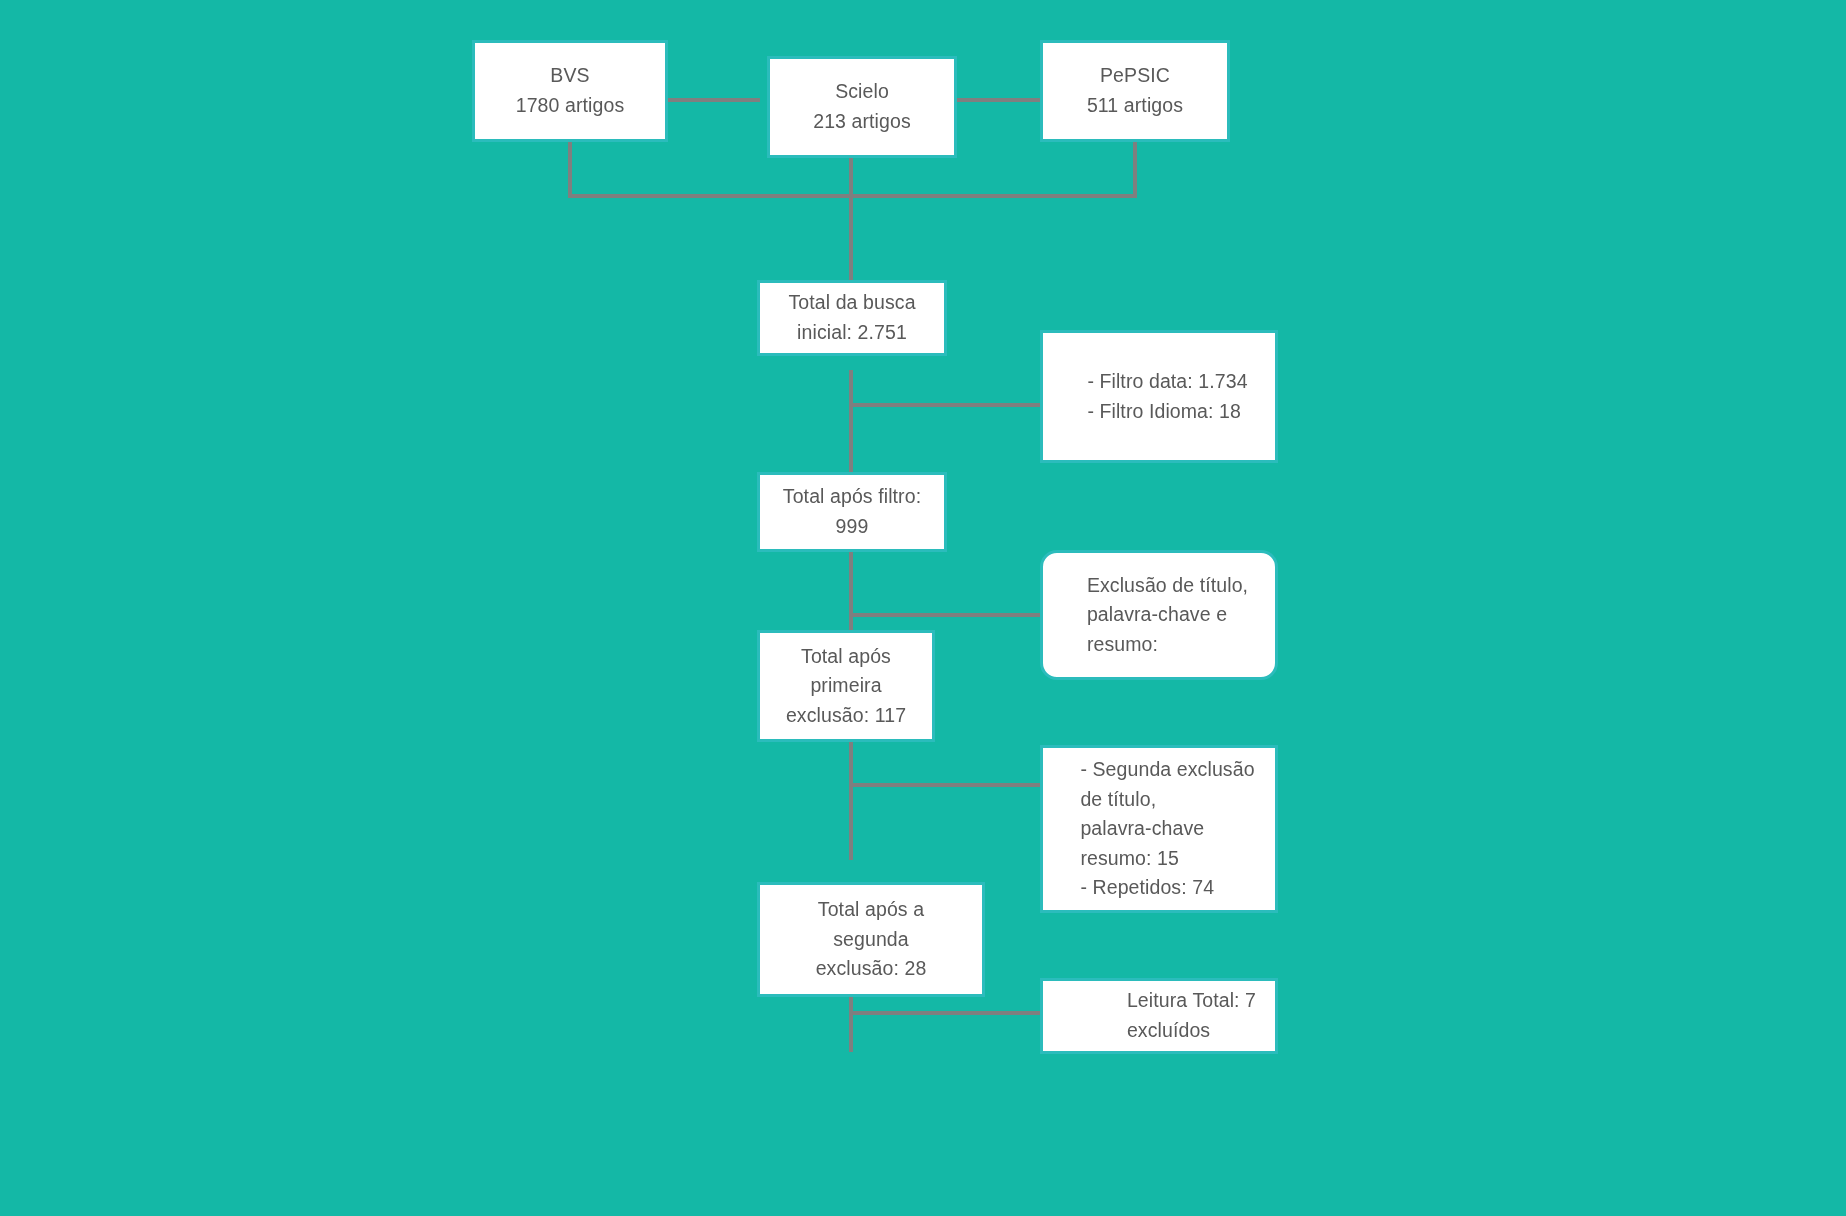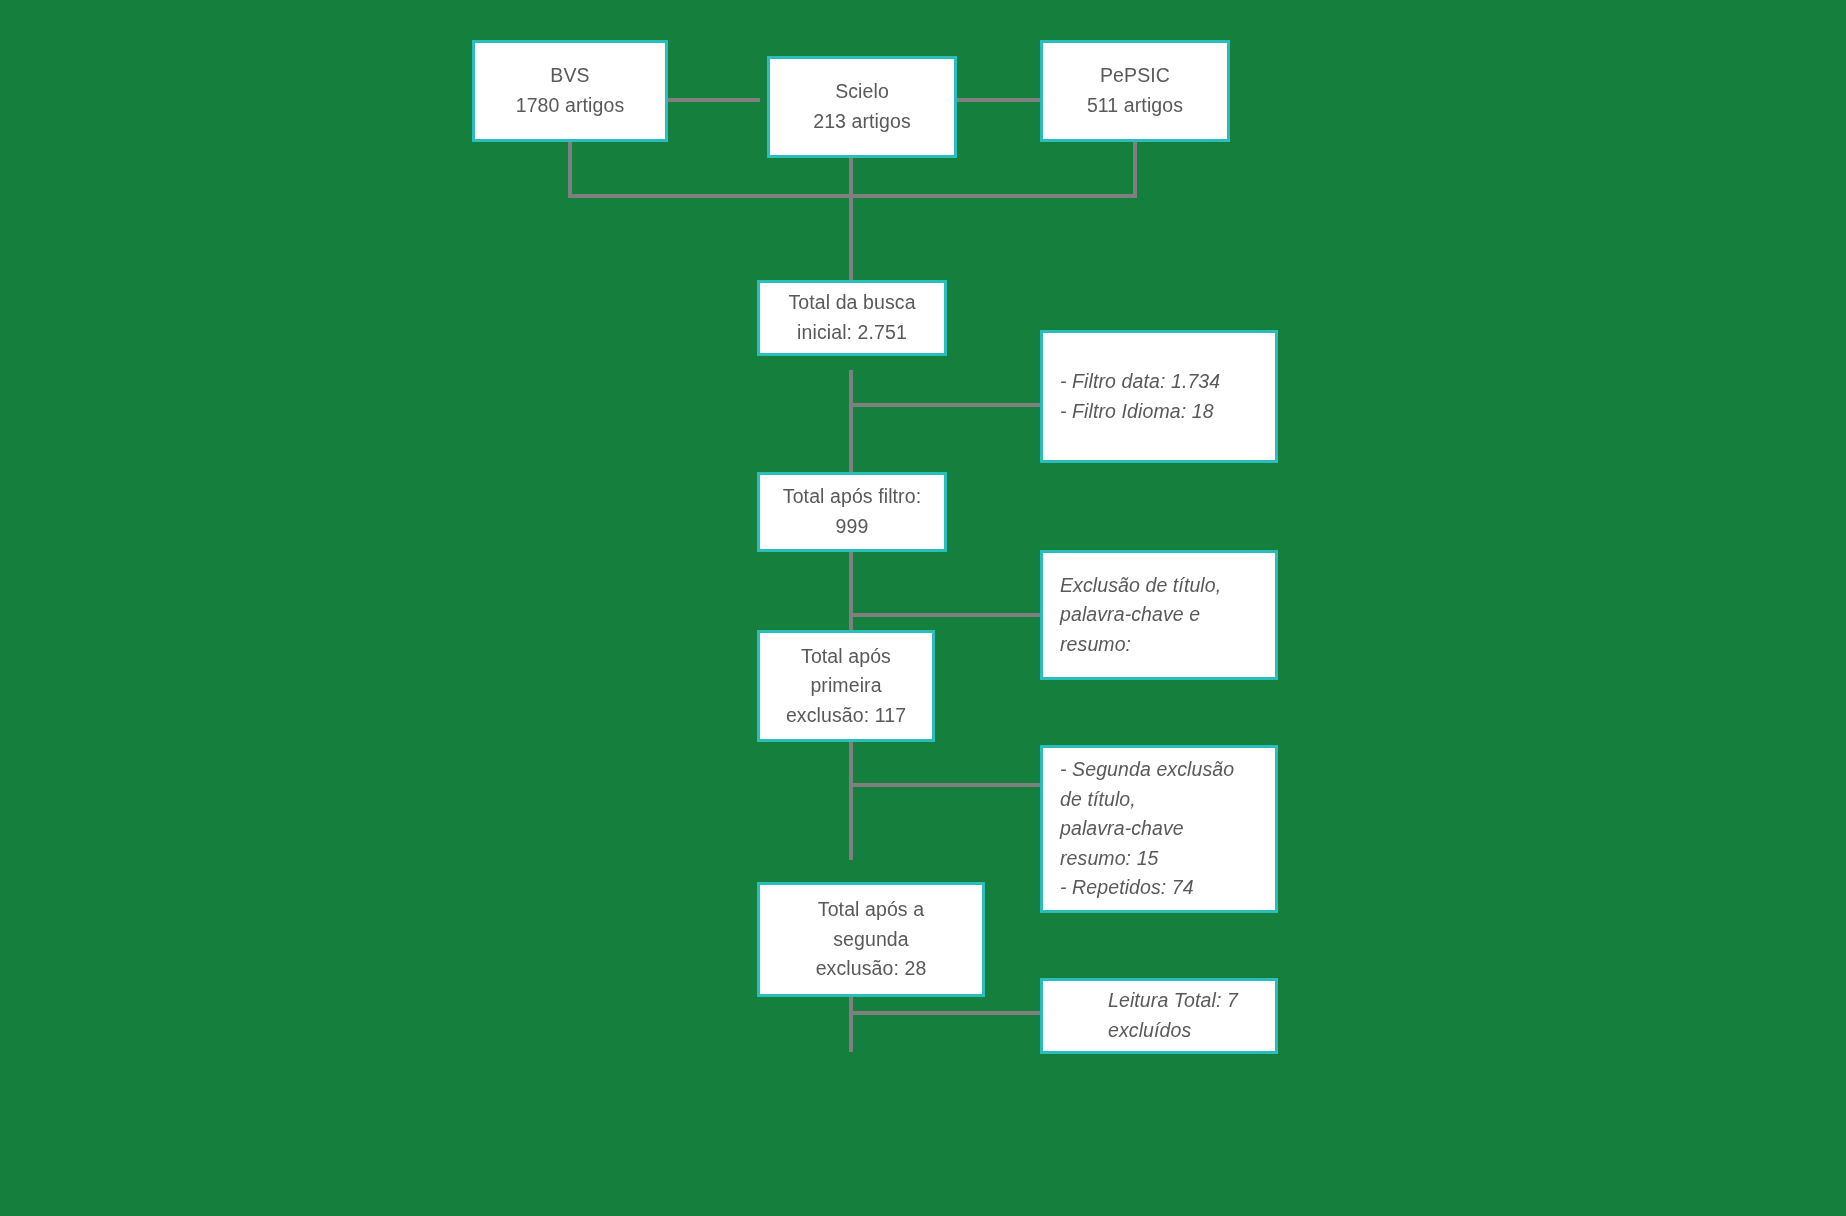--- a/index.html
+++ b/index.html
@@ -10,21 +10,21 @@
   body {
     width: 1846px;
     height: 1216px;
     font-family: "Liberation Sans", "DejaVu Sans", sans-serif;
     overflow: hidden;
   }
   #canvas {
     position: relative;
     width: 1846px;
     height: 1216px;
-    background: #15803d;
+    background: #14b8a6;
   }
   #connectors {
     position: absolute;
     left: 0;
     top: 0;
     width: 1846px;
     height: 1216px;
     pointer-events: none;
   }
   .node {
@@ -41,22 +41,21 @@
     color: #595959;
     font-size: 19.5px;
     line-height: 1.52;
     white-space: pre-line;
     letter-spacing: 0.1px;
   }
   .node.center .label {
     text-align: center;
   }
   .node.left-align {
-    justify-content: flex-start;
-    font-style: italic;
+    justify-content: center;
   }
   .node.left-align .label {
     text-align: left;
     padding-left: 17px;
   }
 </style>
 </head>
 <body>
 
 <div id="canvas">
@@ -112,21 +111,21 @@
   <div class="node left-align" style="left:1040px; top:330px; width:238px; height:133px;">
     <span class="label">- Filtro data: 1.734
 - Filtro Idioma: 18</span>
   </div>
 
   <div class="node center" style="left:757px; top:472px; width:190px; height:80px;">
     <span class="label">Total após filtro:
 999</span>
   </div>
 
-  <div class="node left-align" style="left:1040px; top:550px; width:238px; height:130px;">
+  <div class="node left-align" style="left:1040px; top:550px; width:238px; height:130px;border-radius:17px;">
     <span class="label">Exclusão de título,
 palavra-chave e
 resumo:</span>
   </div>
 
   <div class="node center" style="left:757px; top:630px; width:178px; height:112px;">
     <span class="label">Total após
 primeira
 exclusão: 117</span>
   </div>

